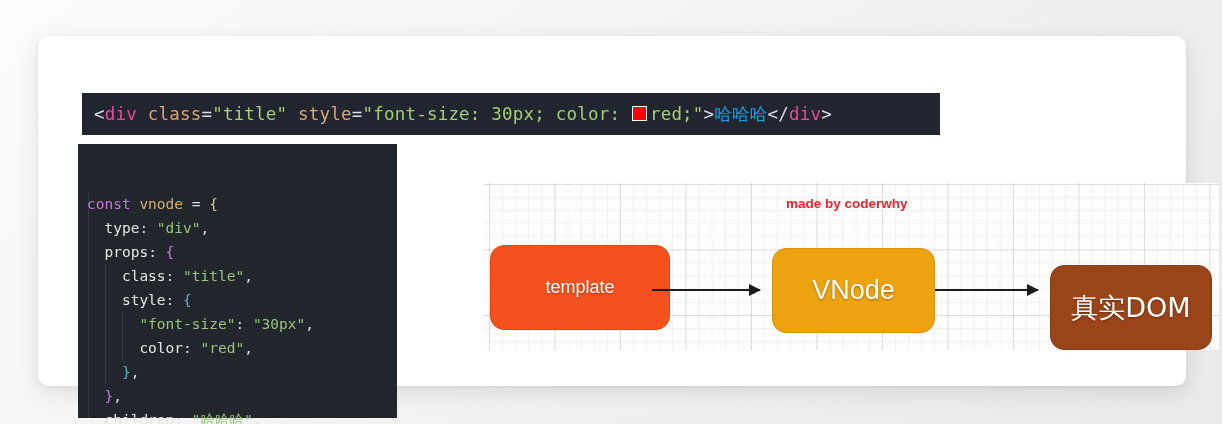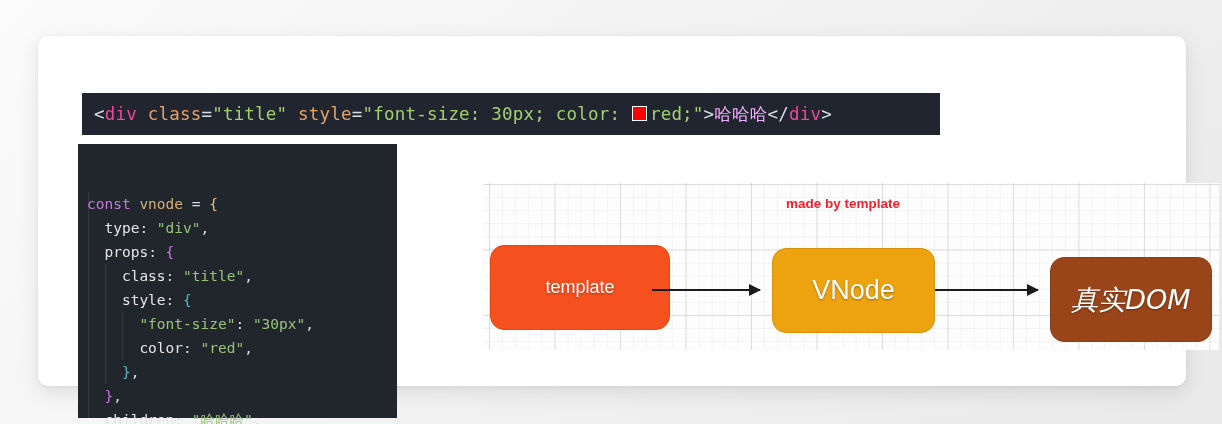--- a/index.html
+++ b/index.html
@@ -52,21 +52,21 @@
   .attr { color: #e5a36a; }        
   .str { color: #a3d06f; }         
   .swatch {
     display: inline-block;
     width: 13px; height: 13px;
     background: #ff0000;
     border: 1px solid #ffffff;
     margin: 0 3px -1px 1px;
     vertical-align: baseline;
   }
-  .cjk { color: #f0abfc; }
+  .cjk { color: #0ea5e9; }
 
   
   .code {
     position: absolute;
     left: 40px; top: 108px;
     width: 319px; height: 274px;
     background: #21252c;
     box-sizing: border-box;
     padding: 0 0 0 0;
     font-family: "DejaVu Sans Mono", "Liberation Mono", monospace;
@@ -137,27 +137,26 @@
   }
   .node-vnode {
     left: 289px; top: 65px;
     width: 163px; height: 85px;
     background: #edа210;
     background: #eda210;
     border: 1px solid #d99209;
     font-size: 27px;
   }
   .node-dom {
-    left: 567px; top: 74px;
+    left: 567px; top: 82px;
     width: 162px; height: 85px;
     background: #9a4419;
     border: 1px solid #8a3d16;
     font-size: 27px;
     font-family: "DejaVu Sans", "Liberation Sans", sans-serif;
-    font-style: italic;
   }
 
   
   .arrow {
     position: absolute;
     top: 106px;
     height: 2px;
     background: #1b1b1b;
   }
   .arrow::after {
@@ -181,21 +180,21 @@
     <div class="banner">
       <span><span class="sw">&lt;</span><span class="tag">div</span><span class="sw"> </span><span class="attr">class</span><span class="sw">=</span><span class="str">"title"</span><span class="sw"> </span><span class="attr">style</span><span class="sw">=</span><span class="str">"font-size: 30px; color: </span><span class="swatch" style="background: rgb(255, 0, 0);"></span><span class="str">red;"</span><span class="sw">&gt;</span><span class="cjk">哈哈哈</span><span class="sw">&lt;/</span><span class="tag">div</span><span class="sw">&gt;</span></span>
     </div>
 
     <div class="code">
       <div><div class="ln"><span class="kw">const</span><span class="op"> </span><span class="var">vnode</span><span class="op"> = </span><span class="br1">{</span></div><div class="ln"><span class="dot">  </span><span class="prop">type</span><span class="op">: </span><span class="sval">"div"</span><span class="op">,</span></div><div class="ln"><span class="dot">  </span><span class="prop">props</span><span class="op">: </span><span class="br2">{</span></div><div class="ln g2"><span class="dot">    </span><span class="prop">class</span><span class="op">: </span><span class="sval">"title"</span><span class="op">,</span></div><div class="ln g2"><span class="dot">    </span><span class="prop">style</span><span class="op">: </span><span class="br3">{</span></div><div class="ln g2 g3"><span class="g3b"></span><span class="dot">      </span><span class="sval">"font-size"</span><span class="op">: </span><span class="sval">"30px"</span><span class="op">,</span></div><div class="ln g2 g3"><span class="g3b"></span><span class="dot">      </span><span class="prop">color</span><span class="op">: </span><span class="sval">"red"</span><span class="op">,</span></div><div class="ln g2"><span class="dot">    </span><span class="br3">}</span><span class="op">,</span></div><div class="ln"><span class="dot">  </span><span class="br2">}</span><span class="op">,</span></div><div class="ln"><span class="dot">  </span><span class="prop">children</span><span class="op">: </span><span class="sval">"哈哈哈"</span><span class="op">,</span></div></div>
     </div>
 
     <div class="diagram">
 
-      <div class="watermark">made by template</div>
+      <div class="watermark">made by coderwhy</div>
 
       <div class="node node-template">
         <span>template</span>
       </div>
 
       <div class="arrow arrow-1"></div>
 
       <div class="node node-vnode">
         <span>VNode</span>
       </div>

